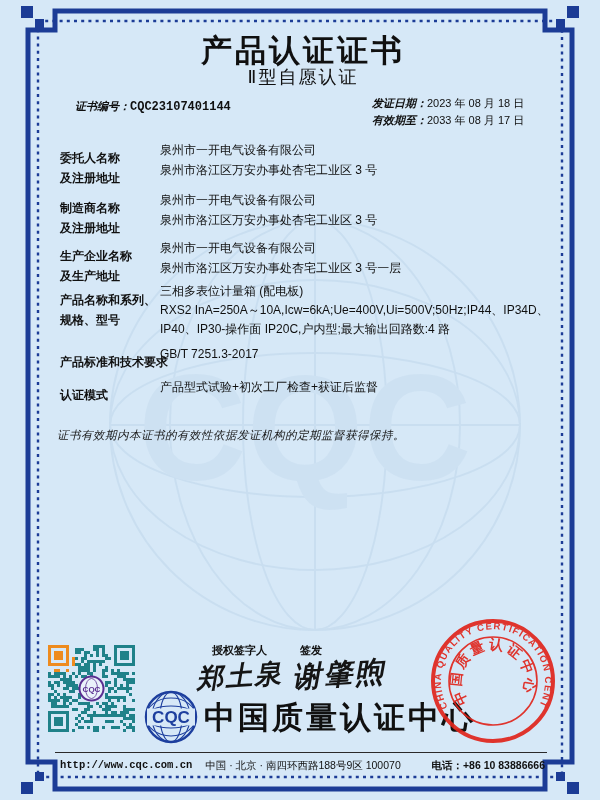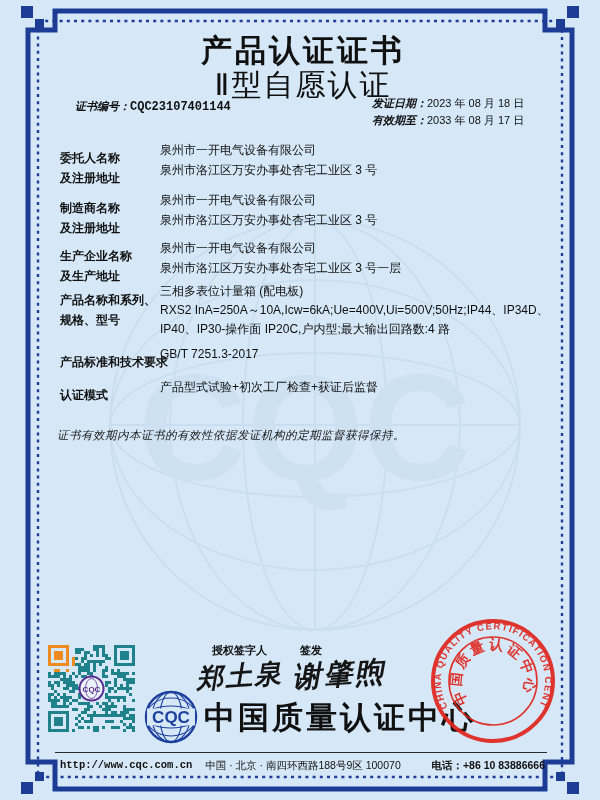--- a/index.html
+++ b/index.html
@@ -1,21 +1,21 @@
 <!DOCTYPE html>
 <html><head>
 <meta charset="utf-8">
 <style>
   html,body{margin:0;padding:0;background:#d6e8f7;}
   .page{position:relative;width:600px;height:800px;background:#d6e8f7;overflow:hidden;
         font-family:"Liberation Sans",sans-serif;color:#101010;}
   .abs{position:absolute;}
   .center{left:0;right:0;text-align:center;padding-left:6px;}
   .title{font-size:31px;font-weight:bold;letter-spacing:3px;}
-  .subtitle{font-size:30px;letter-spacing:2px;}
+  .subtitle{font-size:18px;letter-spacing:2px;}
   .kai{font-family:"DejaVu Serif",serif;font-style:italic;font-weight:bold;font-size:11px;}
   .certnum{font-family:"Liberation Mono",monospace;font-weight:bold;font-size:12px;font-style:normal;}
   .dateval{font-weight:normal;font-size:11px;font-style:normal;font-family:"Liberation Sans",sans-serif;}
   .fieldrow{position:absolute;left:60px;width:500px;}
   .flabel{position:absolute;left:0;top:8px;width:100px;font-weight:bold;font-size:12px;line-height:20px;}
   .fvalue{position:absolute;left:100px;top:0;width:395px;font-size:12px;line-height:20px;}
   .statement{font-family:"DejaVu Serif",serif;font-style:italic;font-size:11.5px;color:#1a1a1a;letter-spacing:.5px;}
   .note{font-size:10.5px;color:#222;}
   .siglabel{font-size:11px;font-weight:bold;}
   .signature{font-family:"DejaVu Serif",serif;font-style:italic;font-weight:bold;font-size:27px;

